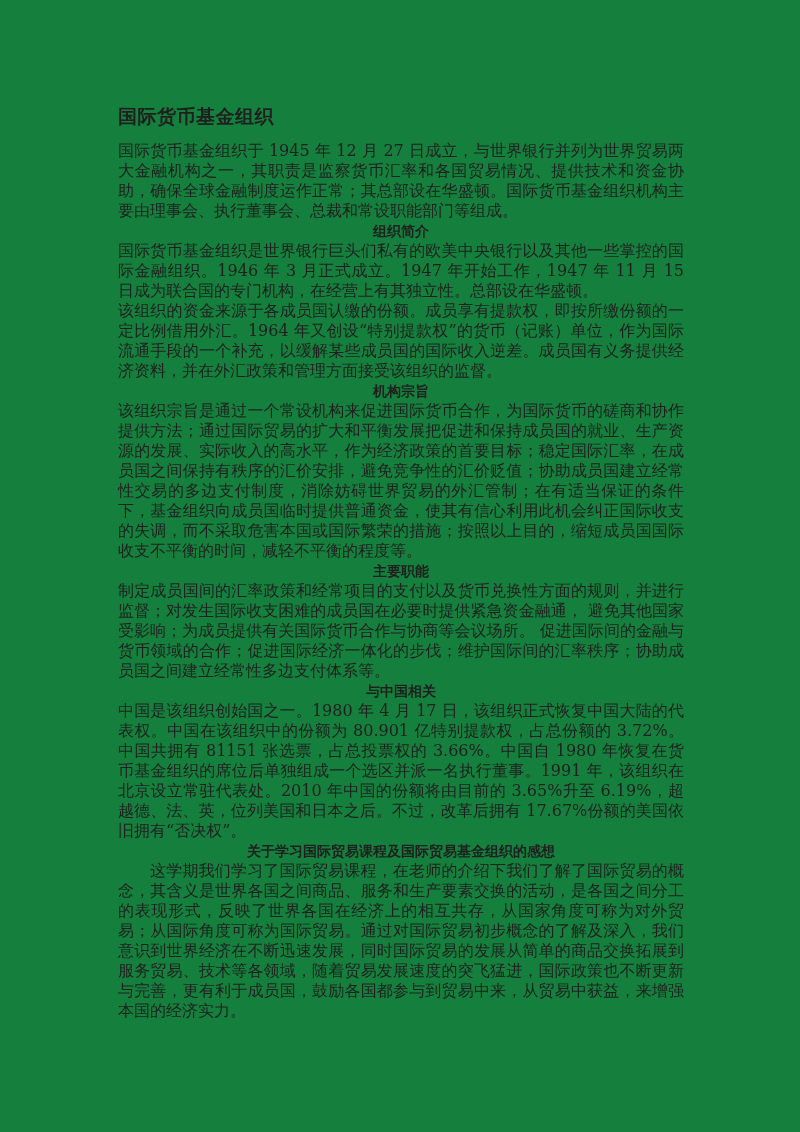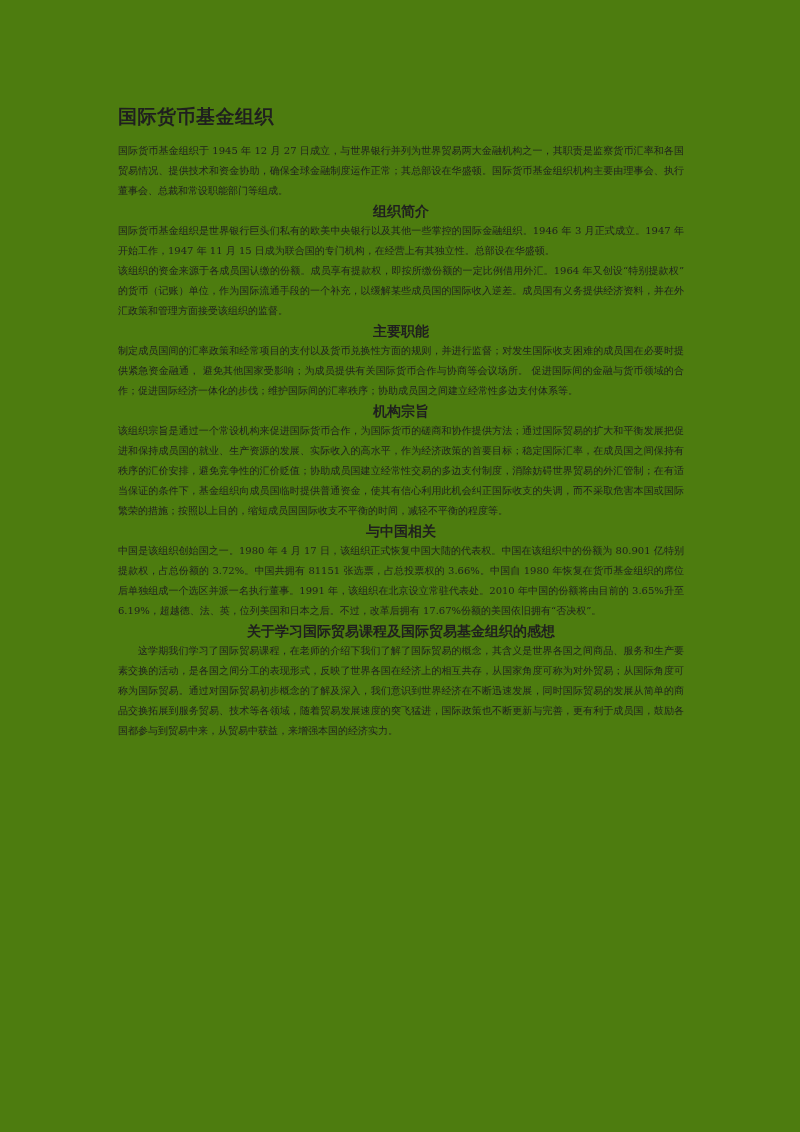--- a/index.html
+++ b/index.html
@@ -5,42 +5,42 @@
   html, body {
     margin: 0;
     padding: 0;
     background: #ffffff;
   }
   .page {
     position: relative;
     width: 800px;
     height: 1132px;
     box-sizing: border-box;
-    background: #4d7c0f;
+    background: #15803d;
     padding: 103px 116px 0 118px;
     overflow: hidden;
     font-family: "DejaVu Serif", "Liberation Serif", serif;
     color: #1f1f1f;
   }
   .doc-title {
     font-size: 19px;
     font-weight: bold;
     line-height: 27px;
     margin: 0 0 11px 0;
     letter-spacing: 0.5px;
   }
   .sec-heading {
     font-size: 14px;
     font-weight: bold;
     line-height: 20px;
     margin: 0;
     text-align: center;
   }
   .body-para {
-    font-size: 10px;
+    font-size: 16px;
     line-height: 20px;
     margin: 0;
     text-align: justify;
     text-justify: inter-ideograph;
     word-break: break-all;
   }
   .body-para.first-indent {
     text-indent: 2em;
   }
 </style>
@@ -56,27 +56,27 @@
   <section>
     <h2 class="sec-heading">组织简介</h2>
     <p class="body-para">国际货币基金组织是世界银行巨头们私有的欧美中央银行以及其他一些掌控的国际金融组织。1946 年 3 月正式成立。1947 年开始工作，1947 年 11 月 15 日成为联合国的专门机构，在经营上有其独立性。总部设在华盛顿。</p>
   </section>
 
   <section>
     <p class="body-para">该组织的资金来源于各成员国认缴的份额。成员享有提款权，即按所缴份额的一定比例借用外汇。1964 年又创设“特别提款权”的货币（记账）单位，作为国际流通手段的一个补充，以缓解某些成员国的国际收入逆差。成员国有义务提供经济资料，并在外汇政策和管理方面接受该组织的监督。</p>
   </section>
 
   <section>
-    <h2 class="sec-heading">主要职能</h2>
-    <p class="body-para">制定成员国间的汇率政策和经常项目的支付以及货币兑换性方面的规则，并进行监督；对发生国际收支困难的成员国在必要时提供紧急资金融通， 避免其他国家受影响；为成员提供有关国际货币合作与协商等会议场所。 促进国际间的金融与货币领域的合作；促进国际经济一体化的步伐；维护国际间的汇率秩序；协助成员国之间建立经常性多边支付体系等。</p>
+    <h2 class="sec-heading">机构宗旨</h2>
+    <p class="body-para">该组织宗旨是通过一个常设机构来促进国际货币合作，为国际货币的磋商和协作提供方法；通过国际贸易的扩大和平衡发展把促进和保持成员国的就业、生产资源的发展、实际收入的高水平，作为经济政策的首要目标；稳定国际汇率，在成员国之间保持有秩序的汇价安排，避免竞争性的汇价贬值；协助成员国建立经常性交易的多边支付制度，消除妨碍世界贸易的外汇管制；在有适当保证的条件下，基金组织向成员国临时提供普通资金，使其有信心利用此机会纠正国际收支的失调，而不采取危害本国或国际繁荣的措施；按照以上目的，缩短成员国国际收支不平衡的时间，减轻不平衡的程度等。</p>
   </section>
 
   <section>
-    <h2 class="sec-heading">机构宗旨</h2>
-    <p class="body-para">该组织宗旨是通过一个常设机构来促进国际货币合作，为国际货币的磋商和协作提供方法；通过国际贸易的扩大和平衡发展把促进和保持成员国的就业、生产资源的发展、实际收入的高水平，作为经济政策的首要目标；稳定国际汇率，在成员国之间保持有秩序的汇价安排，避免竞争性的汇价贬值；协助成员国建立经常性交易的多边支付制度，消除妨碍世界贸易的外汇管制；在有适当保证的条件下，基金组织向成员国临时提供普通资金，使其有信心利用此机会纠正国际收支的失调，而不采取危害本国或国际繁荣的措施；按照以上目的，缩短成员国国际收支不平衡的时间，减轻不平衡的程度等。</p>
+    <h2 class="sec-heading">主要职能</h2>
+    <p class="body-para">制定成员国间的汇率政策和经常项目的支付以及货币兑换性方面的规则，并进行监督；对发生国际收支困难的成员国在必要时提供紧急资金融通， 避免其他国家受影响；为成员提供有关国际货币合作与协商等会议场所。 促进国际间的金融与货币领域的合作；促进国际经济一体化的步伐；维护国际间的汇率秩序；协助成员国之间建立经常性多边支付体系等。</p>
   </section>
 
   <section>
     <h2 class="sec-heading">与中国相关</h2>
     <p class="body-para">中国是该组织创始国之一。1980 年 4 月 17 日，该组织正式恢复中国大陆的代表权。中国在该组织中的份额为 80.901 亿特别提款权，占总份额的 3.72%。中国共拥有 81151 张选票，占总投票权的 3.66%。中国自 1980 年恢复在货币基金组织的席位后单独组成一个选区并派一名执行董事。1991 年，该组织在北京设立常驻代表处。2010 年中国的份额将由目前的 3.65%升至 6.19%，超越德、法、英，位列美国和日本之后。不过，改革后拥有 17.67%份额的美国依旧拥有“否决权”。</p>
   </section>
 
   <section>
     <h2 class="sec-heading">关于学习国际贸易课程及国际贸易基金组织的感想</h2>
     <p class="body-para first-indent">这学期我们学习了国际贸易课程，在老师的介绍下我们了解了国际贸易的概念，其含义是世界各国之间商品、服务和生产要素交换的活动，是各国之间分工的表现形式，反映了世界各国在经济上的相互共存，从国家角度可称为对外贸易；从国际角度可称为国际贸易。通过对国际贸易初步概念的了解及深入，我们意识到世界经济在不断迅速发展，同时国际贸易的发展从简单的商品交换拓展到服务贸易、技术等各领域，随着贸易发展速度的突飞猛进，国际政策也不断更新与完善，更有利于成员国，鼓励各国都参与到贸易中来，从贸易中获益，来增强本国的经济实力。</p>

